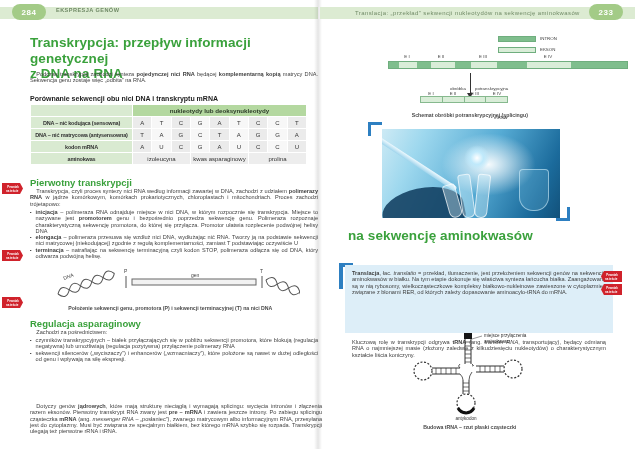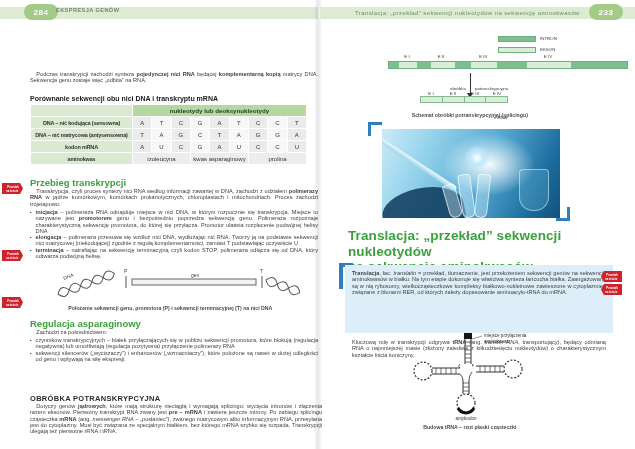--- a/index.html
+++ b/index.html
@@ -78,27 +78,31 @@
   .gutter{left:314px;top:0;width:8px;height:449px;
     background:linear-gradient(90deg,rgba(0,0,0,0),rgba(0,0,0,.10) 50%,rgba(0,0,0,0));}
   svg text{font-family:"Liberation Sans",sans-serif;}
 </style>
 </head>
 <body>
 
 <div id="page">
 
   <div class="abs hbar" style="left:0;width:318px;"></div>
-  <div class="abs badge" style="left:12px;margin-left:12px;">
+  <div class="abs badge" style="left:12px;">
     <span>284</span>
   </div>
   <div class="abs" style="left:56px;top:7px;width:130px;">
     <div class="s70 htext">EKSPRESJA GENÓW</div>
   </div>
 
+  <div class="abs title" style="left:30px;top:35px;width:288px;">
+    <div>Transkrypcja: przepływ informacji genetycznej</div>
+    <div>z DNA na RNA</div>
+  </div>
 
   <div class="abs" style="left:30px;top:71px;width:288px;">
     <div class="s70 just ind"><span>Podczas transkrypcji zachodzi synteza </span><span style="font-weight: bold;">pojedynczej nici RNA</span><span> będącej </span><span style="font-weight: bold;">komplementarną kopią</span><span> matrycy DNA. Sekwencja genu zostaje więc „odbita” na RNA.</span></div>
   </div>
 
   <div class="abs" style="left:30px;top:95px;font-size:7px;font-weight:bold;color:#1d1d1d;">Porównanie sekwencji obu nici DNA i transkryptu mRNA</div>
 
   <table class="abs" style="left:30px;top:104px;">
     <tbody>
         <tr>
@@ -143,21 +147,21 @@
     </tr>
     <tr>
       <td class="lbl">aminokwas</td>
       <td class="am" colspan="3">izoleucyna</td>
       <td class="am" colspan="3">kwas asparaginowy</td>
       <td class="am" colspan="3">prolina</td>
     </tr>
   </tbody>
     </table>
 
-  <div class="abs h-green" style="left:30px;top:177px;">Przebieg transkrypcji</div>
+  <div class="abs h-green" style="left:30px;top:177px;">Pierwotny transkrypcji</div>
 
   <div class="abs" style="left:30px;top:188px;width:288px;">
     <div class="s70 just ind"><span>Transkrypcja, czyli proces syntezy nici RNA według informacji zawartej w DNA, zachodzi z udziałem </span><span style="font-weight: bold;">polimerazy RNA</span><span> w jądrze komórkowym, komórkach prokariotycznych, chloroplastach i mitochondriach. Proces zachodzi trójetapowo:</span></div>
   </div>
 
   <div class="abs" style="left:30px;top:209px;width:288px;">
     <ul class="s70 blist">
       <li><span style="font-weight: bold;">inicjacja</span><span> – polimeraza RNA odnajduje miejsce w nici DNA, w którym rozpocznie się transkrypcja. Miejsce to nazywane jest </span><span style="font-weight: bold;">promotorem</span><span> genu i bezpośrednio poprzedza sekwencję genu. Polimeraza rozpoznaje charakterystyczną sekwencję promotora, do której się przyłącza. Promotor ułatwia rozplecenie podwójnej helisy DNA</span></li>
       <li><span style="font-weight: bold;">elongacja</span><span> – polimeraza przesuwa się wzdłuż nici DNA, wydłużając nić RNA. Tworzy ją na podstawie sekwencji nici matrycowej (niekodującej) zgodnie z regułą komplementarności, zamiast T podstawiając oczywiście U</span></li>
       <li><span style="font-weight: bold;">terminacja</span><span> – natrafiając na sekwencję terminacyjną czyli kodon STOP, polimeraza odłącza się od DNA, który odtwarza podwójną helisę.</span></li>
@@ -192,21 +196,20 @@
     <div class="s70 ind">Zachodzi za pośrednictwem:</div>
   </div>
 
   <div class="abs" style="left:30px;top:337px;width:288px;">
     <ul class="s70 blist">
       <li><span>czynników transkrypcyjnych – białek przyłączających się w pobliżu sekwencji promotora, które blokują (regulacja negatywna) lub umożliwiają (regulacja pozytywna) przyłączenie polimerazy RNA</span></li>
       <li><span>sekwencji silencerów („wyciszaczy”) i enhancerów („wzmacniaczy”), które położone są nawet w dużej odległości od genu i wpływają na siłę ekspresji.</span></li>
     </ul>
   </div>
 
-  <div class="abs h-caps" style="left:30px;top:394px;">OBRÓBKA POTRANSKRYPCYJNA</div>
 
   <div class="abs" style="left:30px;top:403px;width:292px;">
     <div class="s70 just ind"><span>Dotyczy genów </span><span style="font-weight: bold;">jądrowych</span><span>, które mają strukturę nieciągłą i wymagają splicingu: wycięcia intronów i złączenia razem eksonów. Pierwotny transkrypt RNA zwany jest </span><span style="font-weight: bold;">pre – mRNA</span><span> i zawiera jeszcze introny. Po zabiegu splicingu cząsteczka </span><span style="font-weight: bold;">mRNA</span><span> (ang. </span><span style="font-style: italic;">messenger RNA</span><span> – „posłaniec”), zwanego matrycowym albo informacyjnym RNA, przesyłana jest do cytoplazmy. Musi być związana ze specjalnym białkiem, bez którego mRNA szybko się rozpada. Transkrypcji ulegają też pierwotne rRNA i tRNA.</span></div>
   </div>
 
   <div class="abs tag" style="left:2px;top:183px;">
     <span>Pewniak</span>
     <span>na teście</span>
   </div>
   <div class="abs tag" style="left:2px;top:250px;">
@@ -291,21 +294,20 @@
     <div class="ph-hand"></div>
     <div class="ph-tube" style="left:44%;transform:rotate(-8deg);"></div>
     <div class="ph-tube" style="left:53%;transform:rotate(6deg);"></div>
     <div class="ph-tube" style="left:36%;height:34px;transform:rotate(-16deg);"></div>
     <div class="ph-spark"></div>
     <div class="ph-flask"></div>
   </div>
   <div class="abs cornerBR" style="left:556px;top:207px;"></div>
 
   <div class="abs title" style="left:348px;top:228px;width:285px;">
-    <div>Translacja: „przekład” sekwencji nukleotydów</div>
     <div>na sekwencję aminokwasów</div>
   </div>
 
   <div class="abs bluebracket" style="left:339px;top:263px;"></div>
   <div class="abs infobox" style="left:345px;top:265px;width:268px;height:68px;">
     <div style="width:254px;">
       <div class="s70 just"><span style="font-weight: bold;">Translacja</span><span>, łac. </span><span style="font-style: italic;">translatio</span><span> = przekład, tłumaczenie, jest przełożeniem sekwencji genów na sekwencję aminokwasów w białku. Na tym etapie dokonuje się właściwa synteza łańcucha białka. Zaangażowane są w nią rybosomy, wielkocząsteczkowe kompleksy białkowo-nukleinowe zawieszone w cytoplazmie i związane z błonami RER, od których zależy dopasowanie aminoacylo-tRNA do mRNA.</span></div>
     </div>
     <div style="width:254px;margin-top:33px;">
       <div class="s70 just"><span>Kluczową rolę w transkrypcji odgrywa </span><span style="font-weight: bold;">tRNA</span><span> (ang. </span><span style="font-style: italic;">transfer RNA</span><span>, transportujący), będący odmianą RNA o najmniejszej masie (złożony zaledwie z kilkudziesięciu nukleotydów) o charakterystycznym kształcie liścia koniczyny.</span></div>

